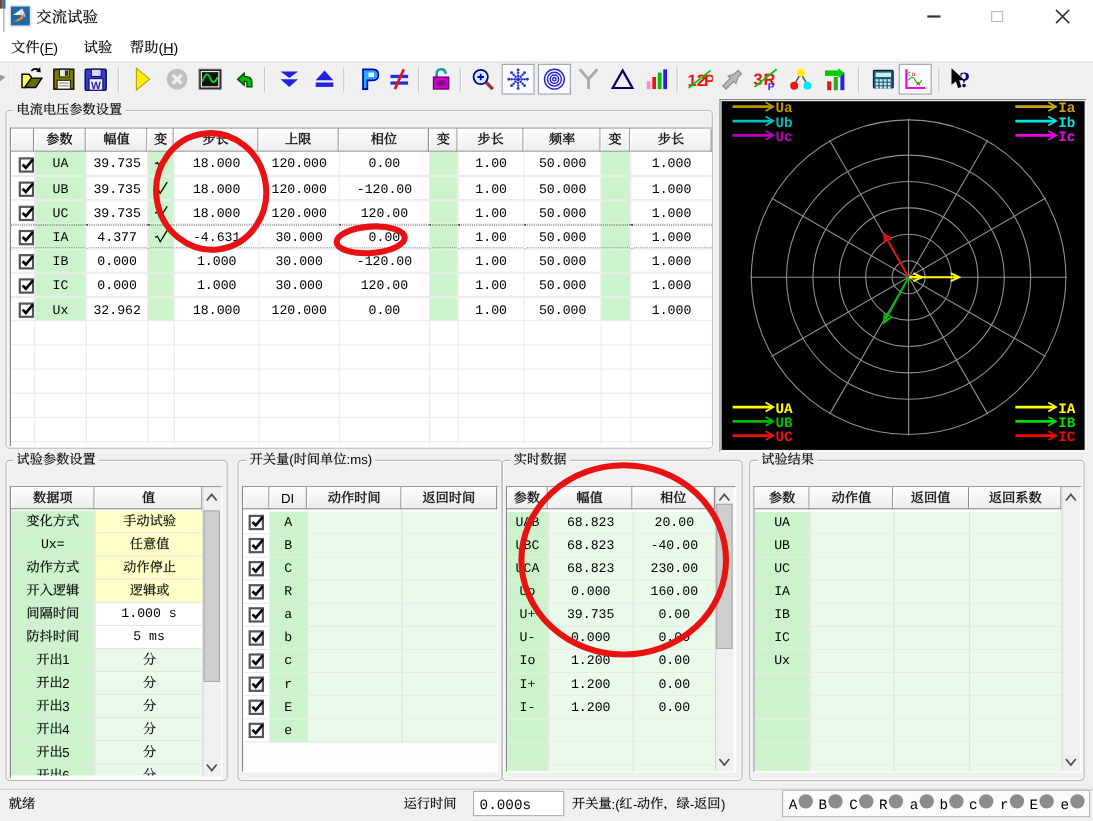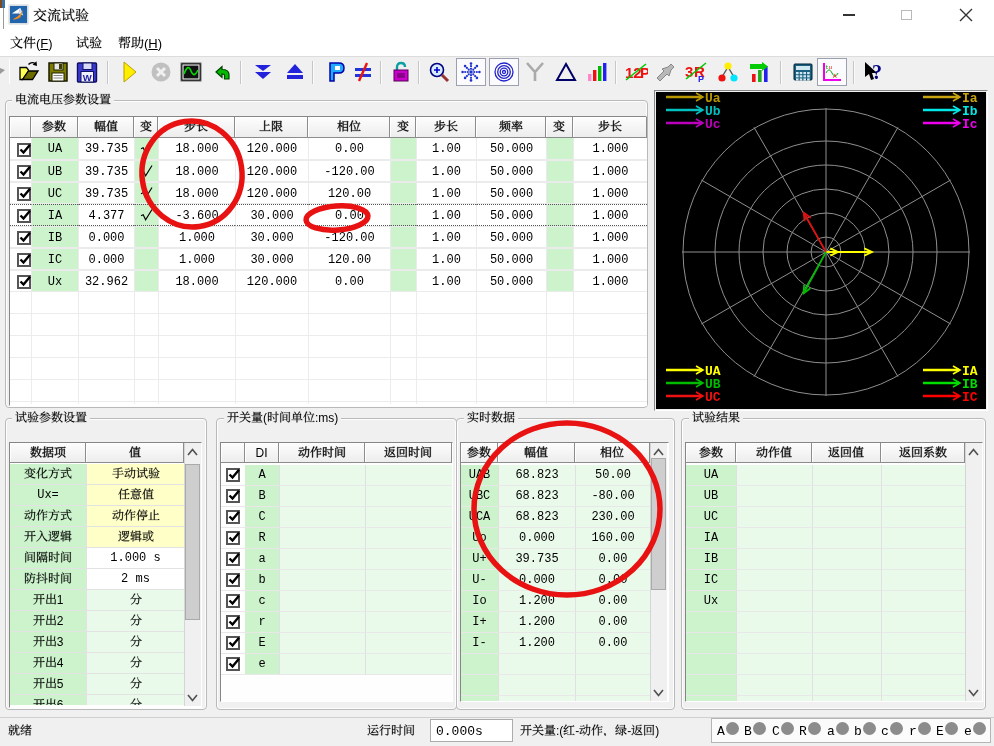--- a/index.html
+++ b/index.html
@@ -372,21 +372,21 @@
 <div class="cb" style="left:17px;top:209px;width:14px;height:14px;border:2px solid #555">
     <svg width="12" height="11" viewBox="0 0 12 11" style="display:block;margin-top:-1px">
       <path d="M1.5 5.5 L4.5 8.5 L11 0.8" stroke="#000" stroke-width="2.4" fill="none"></path>
     </svg>
   </div>
 <div class="cell num" style="left:31px;top:204px;width:47px;height:22px;line-height:22px;border-top:1px dotted #555;border-bottom:1px dotted #555;border-left:1px solid #ebebeb;background:#cdf3cd;font-size:12px">IA</div>
 <div class="cell num" style="left:78px;top:204px;width:56px;height:22px;line-height:22px;border-top:1px dotted #555;border-bottom:1px dotted #555;border-left:1px solid #ebebeb;background:#fff;font-size:12px">4.377</div>
 <div class="cell " style="left:134px;top:204px;width:24px;height:22px;line-height:22px;border-top:1px dotted #555;border-bottom:1px dotted #555;border-left:1px solid #ebebeb;background:#cdf3cd;font-size:12px"><svg width="13" height="12" viewBox="0 0 13 12" style="vertical-align:-1px">
       <path d="M1 6.8 L3.2 5.8 L5.6 10.8 L12 0.5" stroke="#000" stroke-width="1.15" fill="none"></path>
     </svg></div>
-<div class="cell num" style="left:158px;top:204px;width:77px;height:22px;line-height:22px;border-top:1px dotted #555;border-bottom:1px dotted #555;border-left:1px solid #ebebeb;background:#fff;font-size:12px">-3.600</div>
+<div class="cell num" style="left:158px;top:204px;width:77px;height:22px;line-height:22px;border-top:1px dotted #555;border-bottom:1px dotted #555;border-left:1px solid #ebebeb;background:#fff;font-size:12px">-4.631</div>
 <div class="cell num" style="left:235px;top:204px;width:73px;height:22px;line-height:22px;border-top:1px dotted #555;border-bottom:1px dotted #555;border-left:1px solid #ebebeb;background:#fff;font-size:12px">30.000</div>
 <div class="cell num" style="left:308px;top:204px;width:82px;height:22px;line-height:22px;border-top:1px dotted #555;border-bottom:1px dotted #555;border-left:1px solid #ebebeb;background:#fff;font-size:12px">0.00</div>
 <div class="cell " style="left:390px;top:204px;width:26px;height:22px;line-height:22px;border-top:1px dotted #555;border-bottom:1px dotted #555;border-left:1px solid #ebebeb;background:#cdf3cd;font-size:12px"></div>
 <div class="cell num" style="left:416px;top:204px;width:60px;height:22px;line-height:22px;border-top:1px dotted #555;border-bottom:1px dotted #555;border-left:1px solid #ebebeb;background:#fff;font-size:12px">1.00</div>
 <div class="cell num" style="left:476px;top:204px;width:70px;height:22px;line-height:22px;border-top:1px dotted #555;border-bottom:1px dotted #555;border-left:1px solid #ebebeb;background:#fff;font-size:12px">50.000</div>
 <div class="cell " style="left:546px;top:204px;width:27px;height:22px;line-height:22px;border-top:1px dotted #555;border-bottom:1px dotted #555;border-left:1px solid #ebebeb;background:#cdf3cd;font-size:12px"></div>
 <div class="cell num" style="left:573px;top:204px;width:74px;height:22px;line-height:22px;border-top:1px dotted #555;border-bottom:1px dotted #555;border-left:1px solid #ebebeb;background:#fff;font-size:12px">1.000</div>
 <div class="cell" style="left:10px;top:226px;width:21px;height:22px;border-top:1px solid #ebebeb;border-bottom:1px solid #ebebeb;background:#fff"></div>
 <div class="cb" style="left:17px;top:231px;width:14px;height:14px;border:2px solid #555">
     <svg width="12" height="11" viewBox="0 0 12 11" style="display:block;margin-top:-1px">
@@ -613,21 +613,21 @@
 <div class="cell num" style="left:76px;top:84px;width:98px;height:21px;line-height:21px;background:#fff;border-bottom:1px solid #e2e2e2;border-left:1px solid #e2e2e2;font-size:12px">1.000 s</div>
 <div class="cell " style="left:0;top:105px;width:76px;height:21px;line-height:21px;background:#cdf3cd;border-bottom:1px solid #e2e2e2;font-size:12px"><svg class="zh" viewBox="0 0 1000 1000">
         <use href="#g9632"></use>
       </svg><svg class="zh" viewBox="0 0 1000 1000">
         <use href="#g6296"></use>
       </svg><svg class="zh" viewBox="0 0 1000 1000">
         <use href="#g65f6"></use>
       </svg><svg class="zh" viewBox="0 0 1000 1000">
         <use href="#g95f4"></use>
       </svg></div>
-<div class="cell num" style="left:76px;top:105px;width:98px;height:21px;line-height:21px;background:#fff;border-bottom:1px solid #e2e2e2;border-left:1px solid #e2e2e2;font-size:12px">2 ms</div>
+<div class="cell num" style="left:76px;top:105px;width:98px;height:21px;line-height:21px;background:#fff;border-bottom:1px solid #e2e2e2;border-left:1px solid #e2e2e2;font-size:12px">5 ms</div>
 <div class="cell " style="left:0;top:126px;width:76px;height:21px;line-height:21px;background:#cdf3cd;border-bottom:1px solid #e2e2e2;font-size:12px"><svg class="zh" viewBox="0 0 1000 1000">
         <use href="#g5f00"></use>
       </svg><svg class="zh" viewBox="0 0 1000 1000">
         <use href="#g51fa"></use>
       </svg>1</div>
 <div class="cell " style="left:76px;top:126px;width:98px;height:21px;line-height:21px;background:#eafaea;border-bottom:1px solid #e2e2e2;border-left:1px solid #e2e2e2;font-size:12px"><svg class="zh" viewBox="0 0 1000 1000">
         <use href="#g5206"></use>
       </svg></div>
 <div class="cell " style="left:0;top:147px;width:76px;height:21px;line-height:21px;background:#cdf3cd;border-bottom:1px solid #e2e2e2;font-size:12px"><svg class="zh" viewBox="0 0 1000 1000">
         <use href="#g5f00"></use>
@@ -827,24 +827,24 @@
       <use href="#g503c"></use>
     </svg></div>
 <div class="hdrcell bd" style="left:575px;top:443px;width:75px;height:20px;line-height:20px"><svg class="zh" viewBox="0 0 1000 1000">
       <use href="#g76f8"></use>
     </svg><svg class="zh" viewBox="0 0 1000 1000">
       <use href="#g4f4d"></use>
     </svg></div>
 <div class="abs" style="left:461px;top:465px;width:189px;height:236px;overflow:hidden">
 <div class="cell num" style="left:0;top:0px;width:37px;height:21px;line-height:21px;background:#cdf3cd;border-bottom:1px solid #e8e8e8;font-size:12px">UAB</div>
 <div class="cell num" style="left:37px;top:0px;width:77px;height:21px;line-height:21px;background:#eafaea;border-bottom:1px solid #e8e8e8;border-left:1px solid #e0e0e0;font-size:12px">68.823</div>
-<div class="cell num" style="left:114px;top:0px;width:75px;height:21px;line-height:21px;background:#eafaea;border-bottom:1px solid #e8e8e8;border-left:1px solid #e0e0e0;font-size:12px">50.00</div>
+<div class="cell num" style="left:114px;top:0px;width:75px;height:21px;line-height:21px;background:#eafaea;border-bottom:1px solid #e8e8e8;border-left:1px solid #e0e0e0;font-size:12px">20.00</div>
 <div class="cell num" style="left:0;top:21px;width:37px;height:21px;line-height:21px;background:#cdf3cd;border-bottom:1px solid #e8e8e8;font-size:12px">UBC</div>
 <div class="cell num" style="left:37px;top:21px;width:77px;height:21px;line-height:21px;background:#eafaea;border-bottom:1px solid #e8e8e8;border-left:1px solid #e0e0e0;font-size:12px">68.823</div>
-<div class="cell num" style="left:114px;top:21px;width:75px;height:21px;line-height:21px;background:#eafaea;border-bottom:1px solid #e8e8e8;border-left:1px solid #e0e0e0;font-size:12px">-80.00</div>
+<div class="cell num" style="left:114px;top:21px;width:75px;height:21px;line-height:21px;background:#eafaea;border-bottom:1px solid #e8e8e8;border-left:1px solid #e0e0e0;font-size:12px">-40.00</div>
 <div class="cell num" style="left:0;top:42px;width:37px;height:21px;line-height:21px;background:#cdf3cd;border-bottom:1px solid #e8e8e8;font-size:12px">UCA</div>
 <div class="cell num" style="left:37px;top:42px;width:77px;height:21px;line-height:21px;background:#eafaea;border-bottom:1px solid #e8e8e8;border-left:1px solid #e0e0e0;font-size:12px">68.823</div>
 <div class="cell num" style="left:114px;top:42px;width:75px;height:21px;line-height:21px;background:#eafaea;border-bottom:1px solid #e8e8e8;border-left:1px solid #e0e0e0;font-size:12px">230.00</div>
 <div class="cell num" style="left:0;top:63px;width:37px;height:21px;line-height:21px;background:#cdf3cd;border-bottom:1px solid #e8e8e8;font-size:12px">Uo</div>
 <div class="cell num" style="left:37px;top:63px;width:77px;height:21px;line-height:21px;background:#eafaea;border-bottom:1px solid #e8e8e8;border-left:1px solid #e0e0e0;font-size:12px">0.000</div>
 <div class="cell num" style="left:114px;top:63px;width:75px;height:21px;line-height:21px;background:#eafaea;border-bottom:1px solid #e8e8e8;border-left:1px solid #e0e0e0;font-size:12px">160.00</div>
 <div class="cell num" style="left:0;top:84px;width:37px;height:21px;line-height:21px;background:#cdf3cd;border-bottom:1px solid #e8e8e8;font-size:12px">U+</div>
 <div class="cell num" style="left:37px;top:84px;width:77px;height:21px;line-height:21px;background:#eafaea;border-bottom:1px solid #e8e8e8;border-left:1px solid #e0e0e0;font-size:12px">39.735</div>
 <div class="cell num" style="left:114px;top:84px;width:75px;height:21px;line-height:21px;background:#eafaea;border-bottom:1px solid #e8e8e8;border-left:1px solid #e0e0e0;font-size:12px">0.00</div>
 <div class="cell num" style="left:0;top:105px;width:37px;height:21px;line-height:21px;background:#cdf3cd;border-bottom:1px solid #e8e8e8;font-size:12px">U-</div>

